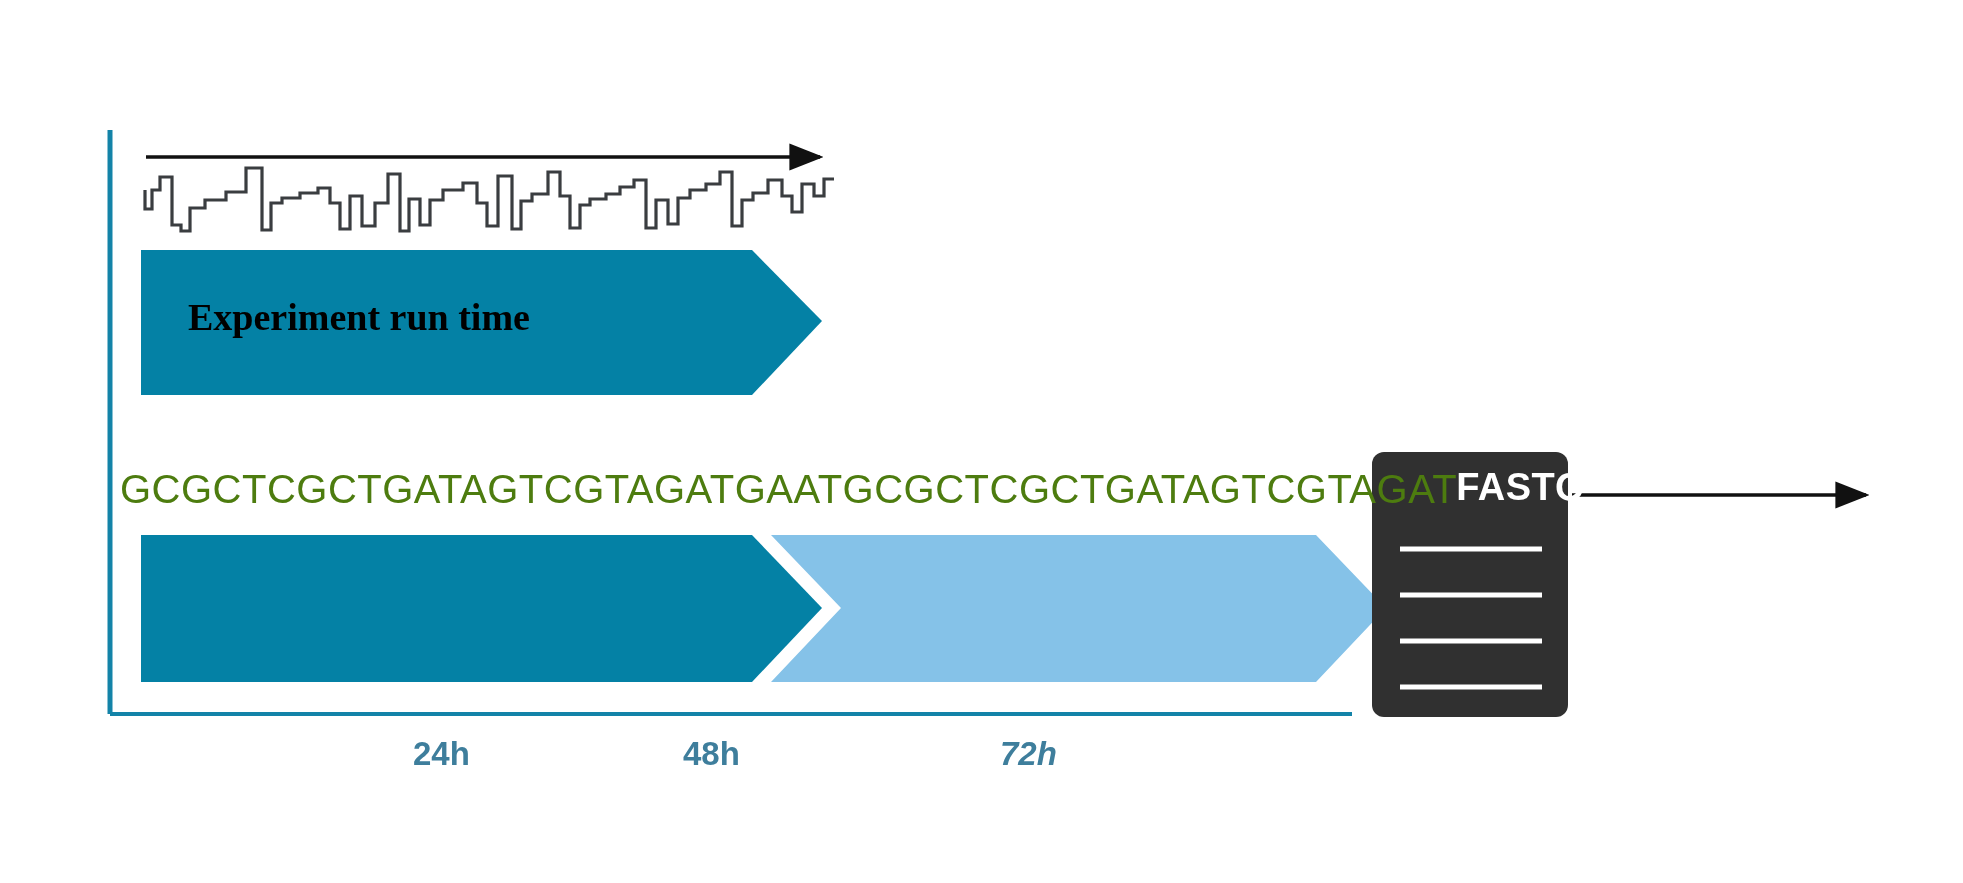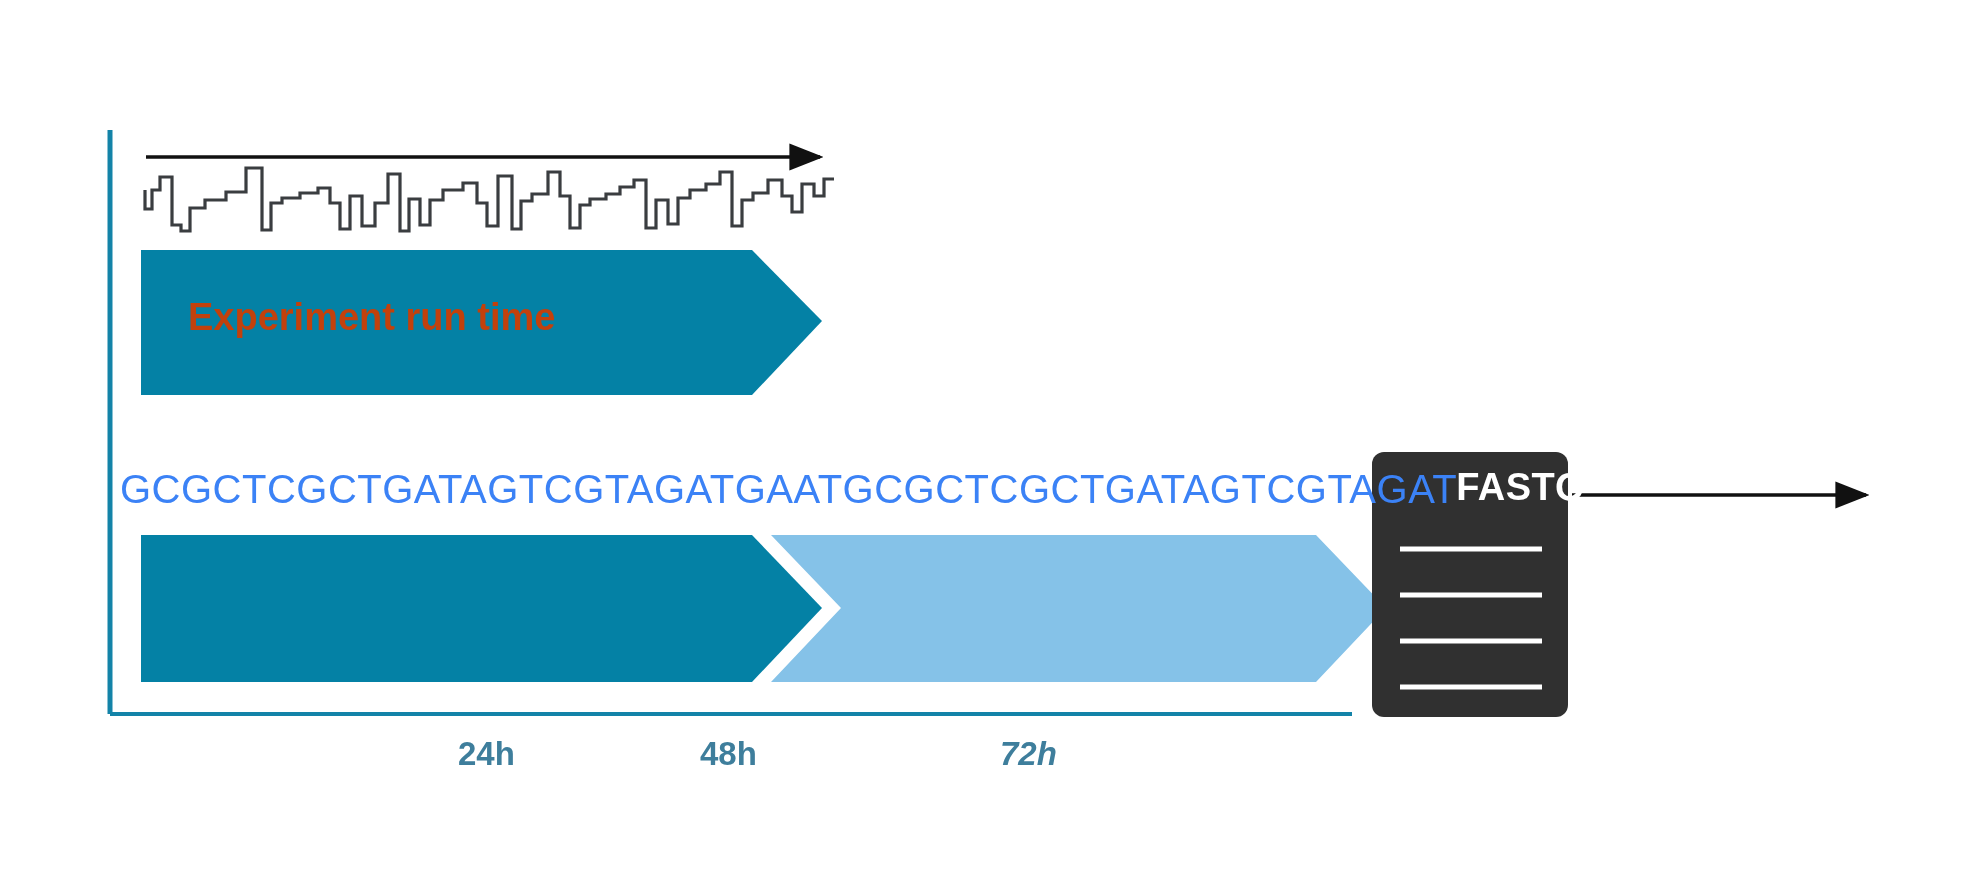--- a/index.html
+++ b/index.html
@@ -21,23 +21,23 @@
   #diagram-svg {
     position: absolute;
     left: 0;
     top: 0;
     width: 1963px;
     height: 883px;
     display: block;
   }
   .arrow-label {
     position: absolute;
-    color: #c2410c;
+    color: #000000;
     font-weight: bold;
-    font-family: Liberation Sans, sans-serif;
+    font-family: Liberation Serif, serif;
     line-height: 1.16;
     white-space: pre-line;
     pointer-events: none;
     text-align: right;
   }
   #label-experiment {
     left: 188px;
     top: 295px;
     font-size: 38px;
   }
@@ -64,31 +64,31 @@
     letter-spacing: 0.4px;
   }
   .tick-label {
     position: absolute;
     top: 735px;
     color: #3E7E9C;
     font-size: 33px;
     font-weight: bold;
     font-family: "Liberation Sans", sans-serif;
   }
-  #tick-24h { left: 413px; margin-left: 45px; }
-  #tick-48h { left: 700px; }
+  #tick-24h { left: 413px; }
+  #tick-48h { left: 683px; }
   #tick-72h { left: 1000px; font-style: italic; }
   #dna-sequence {
     position: absolute;
     left: 120px;
     top: 465px;
     width: 1340px;
     height: 48px;
     overflow: hidden;
-    color: #3b82f6;
+    color: #4d7c0f;
     font-size: 40px;
     font-family: "Liberation Sans", sans-serif;
     letter-spacing: 0.5px;
     white-space: nowrap;
     line-height: 48px;
   }
 </style>
 </head>
 <body>
 

